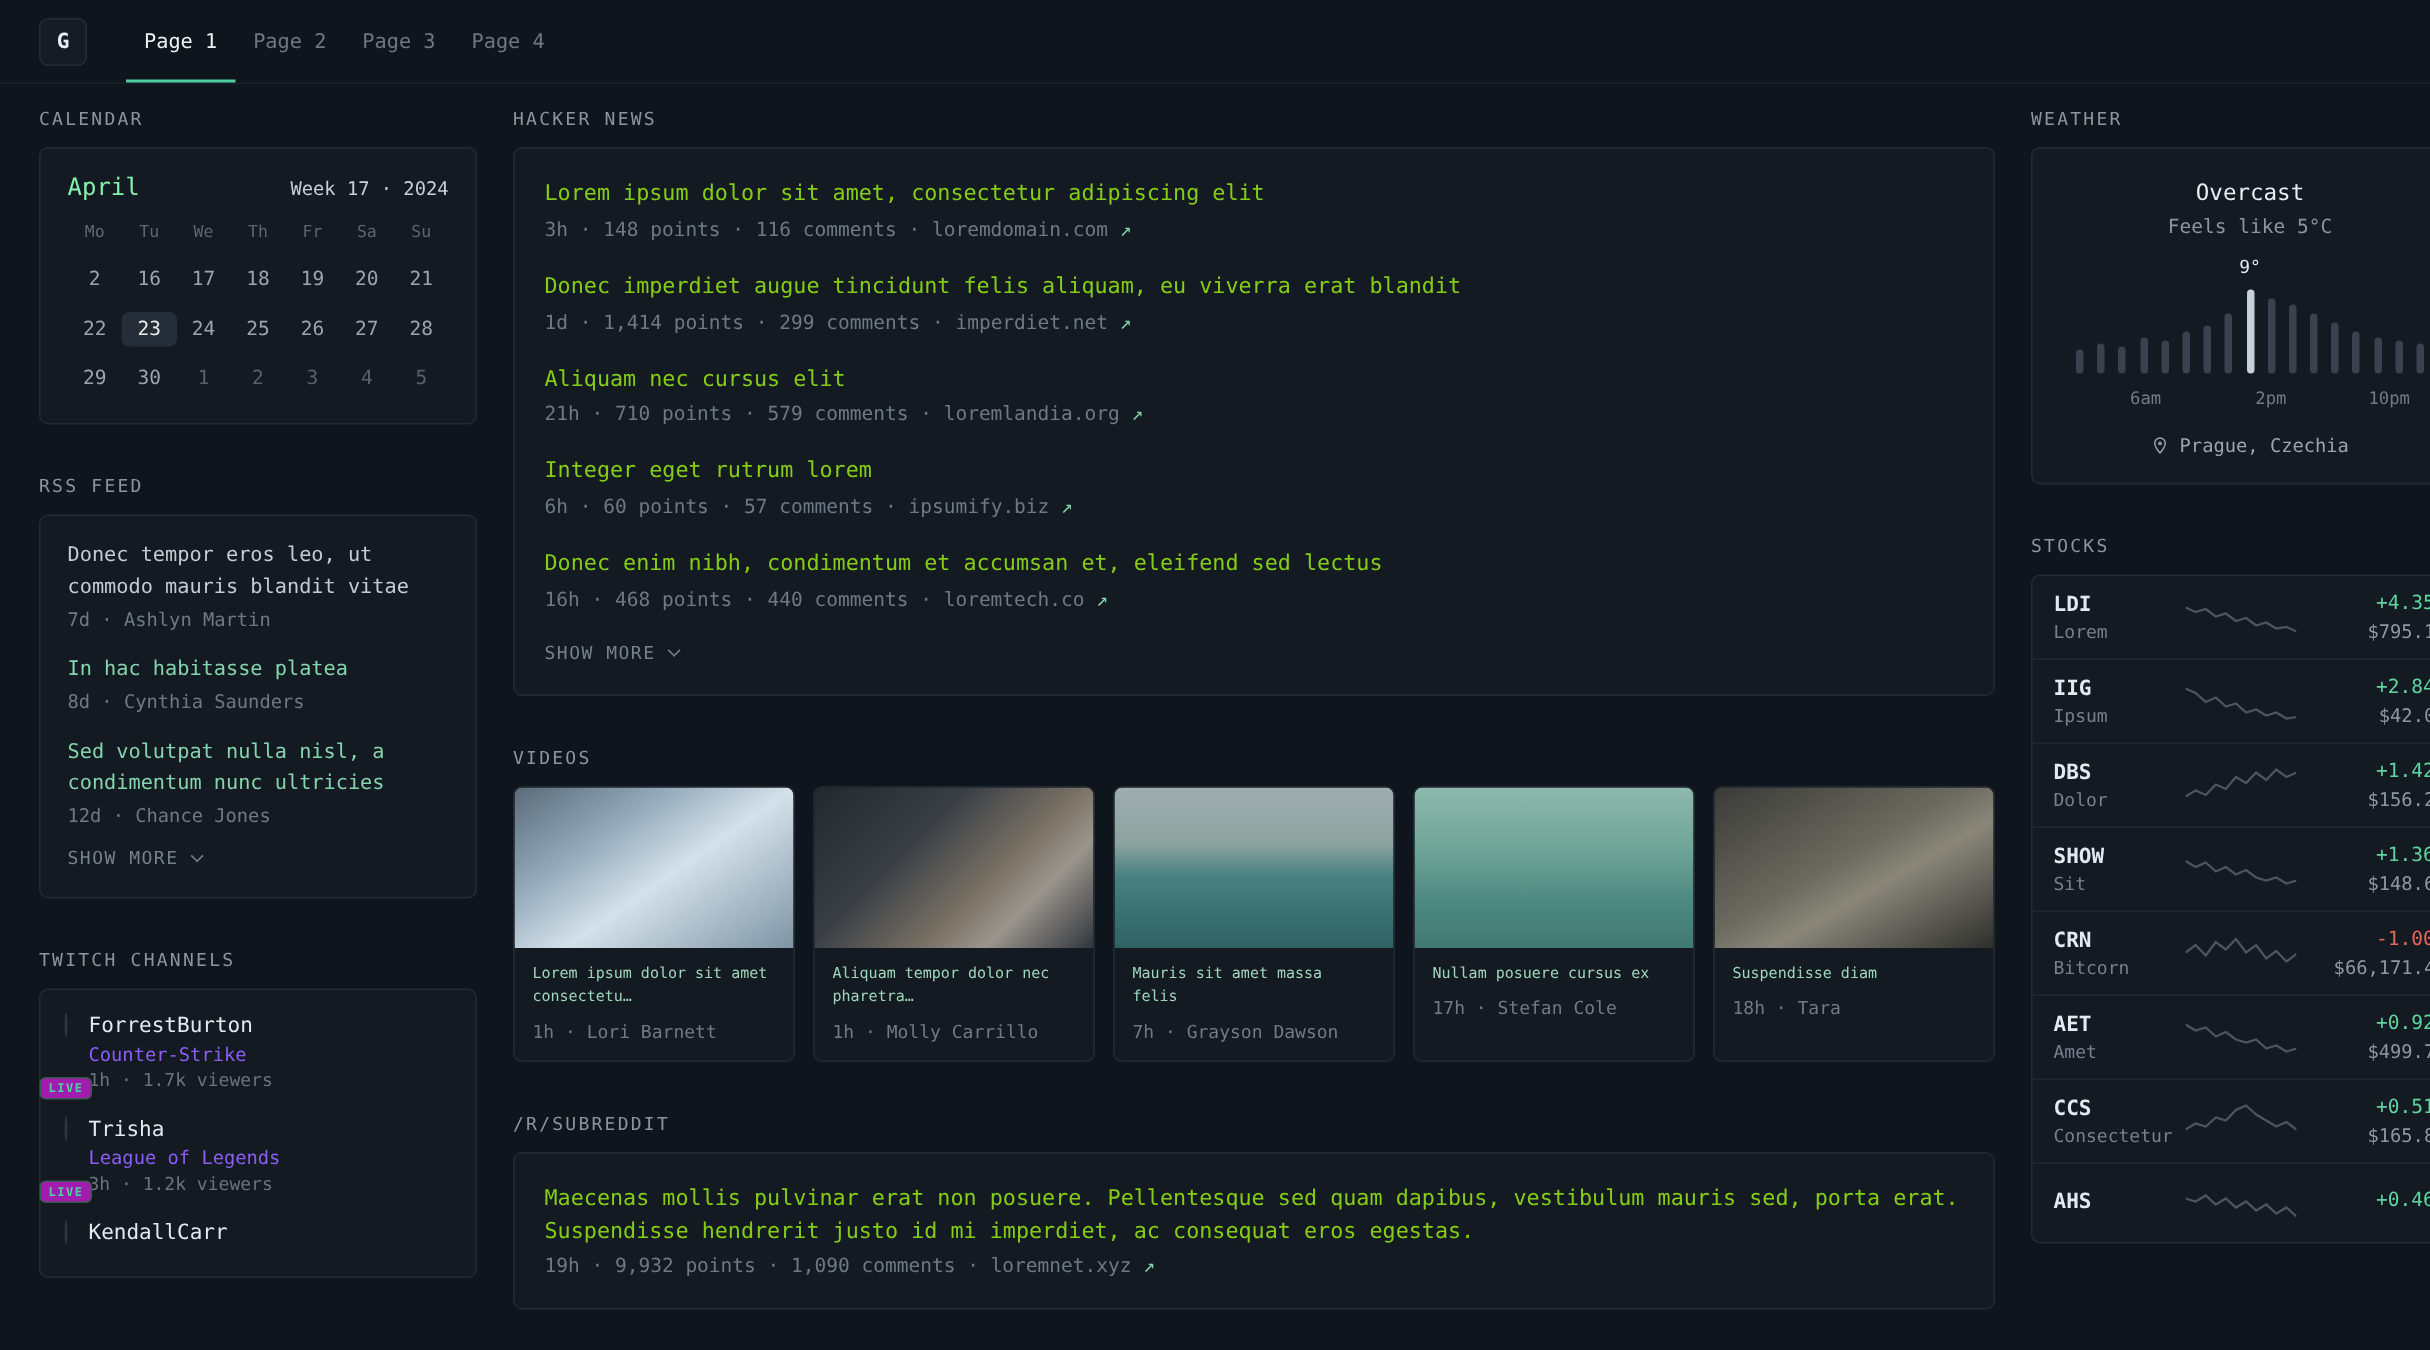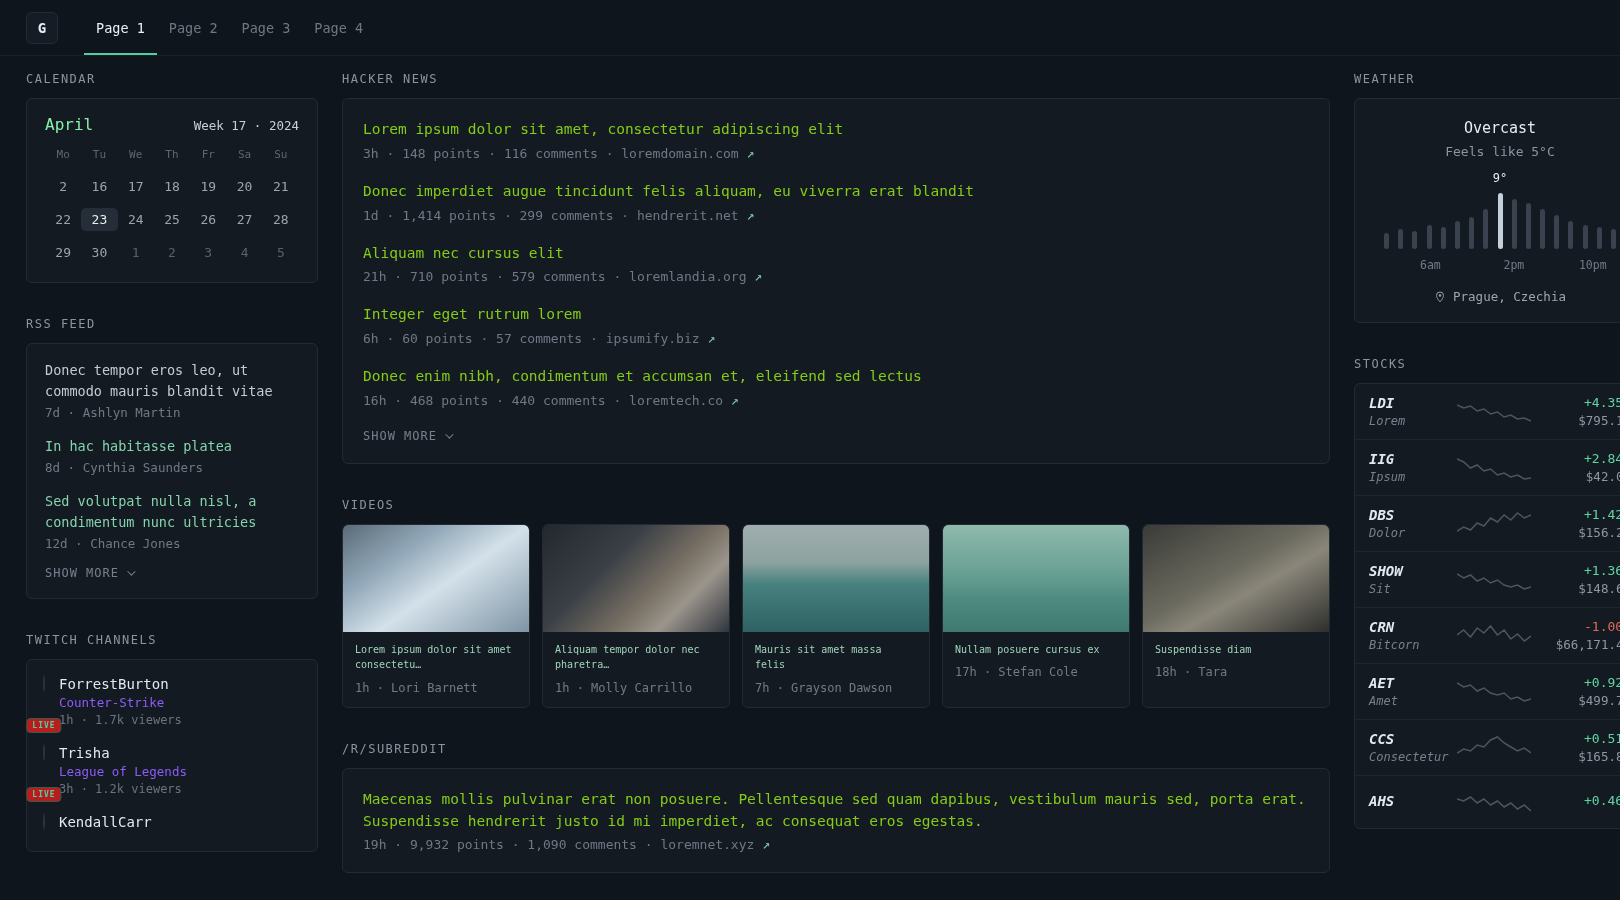--- a/index.html
+++ b/index.html
@@ -90,21 +90,21 @@
   .avatar {
     width:46px; height:46px; border-radius:50%;
     border:1px solid #2b343f;
   }
   .avatar.a0 { background:radial-gradient(circle at 35% 30%,#9db0ba,#3c4a53 75%); }
   .avatar.a1 { background:radial-gradient(circle at 40% 35%,#aab8b2,#3f4e4b 75%); }
   .avatar.a2 { background:radial-gradient(circle at 40% 30%,#cdbfa6,#6a5f4e 75%); }
   .live-badge {
     position:absolute; bottom:-6px; left:50%; transform:translateX(-50%);
     font-size:8px; font-weight:bold; letter-spacing:1px; color:#4fd0a0;
-    background:#b91c1c; border:1px solid #3a5a4c; border-radius:4px;
+    background:#a21caf; border:1px solid #3a5a4c; border-radius:4px;
     padding:2px 5px;
   }
   .live-badge:empty { display:none; }
   .ch-name { font-size:14px; color:#e2e9ef; display:block; }
   .ch-game { font-size:12.5px; color:#8b5cf6; margin-top:3px; }
   .ch-meta { font-size:12px; color:#69747f; margin-top:3px; }
 
   
   .hn-box { padding:20px; }
   .hn-item { margin-bottom:20px; }
@@ -154,21 +154,21 @@
     font-size:12.5px; color:#9aa5b0;
   }
 
   
   .stocks-box {}
   .srow {
     display:flex; align-items:center; padding:11px 14px;
     border-top:1px solid #1e2630; cursor:pointer;
   }
   .srow:first-child { border-top:none; }
-  .s-left { flex:1; min-width:0;font-style:italic; }
+  .s-left { flex:1; min-width:0; }
   .s-sym { font-size:14px; font-weight:bold; color:#e2e9ef; display:block; }
   .s-name { font-size:12px; color:#76818d; margin-top:3px; }
   .spark { flex:none; }
   .s-right { flex:none; margin-left:14px; text-align:right; min-width:86px; }
   .chg { font-size:13px; display:block; }
   .chg.up { color:#5fd6a0; }
   .chg.down { color:#e2685a; }
   .s-price { font-size:12.5px; color:#8d98a4; margin-top:3px; }
 </style>
 </head>
@@ -302,21 +302,21 @@
         <div class="hn-item">
           <a class="hn-title teal">Lorem ipsum dolor sit amet, consectetur adipiscing elit</a>
           <div class="meta hn-meta">
             <span>3h · 148 points · 116 comments · </span><a><span class="domain">loremdomain.com</span> <span class="arrow">↗</span></a>
           </div>
         </div>
 
         <div class="hn-item">
           <a class="hn-title teal">Donec imperdiet augue tincidunt felis aliquam, eu viverra erat blandit</a>
           <div class="meta hn-meta">
-            <span>1d · 1,414 points · 299 comments · </span><a><span class="domain">hendrerit.net</span> <span class="arrow">↗</span></a>
+            <span>1d · 1,414 points · 299 comments · </span><a><span class="domain">imperdiet.net</span> <span class="arrow">↗</span></a>
           </div>
         </div>
 
         <div class="hn-item">
           <a class="hn-title teal">Aliquam nec cursus elit</a>
           <div class="meta hn-meta">
             <span>21h · 710 points · 579 comments · </span><a><span class="domain">loremlandia.org</span> <span class="arrow">↗</span></a>
           </div>
         </div>
 

